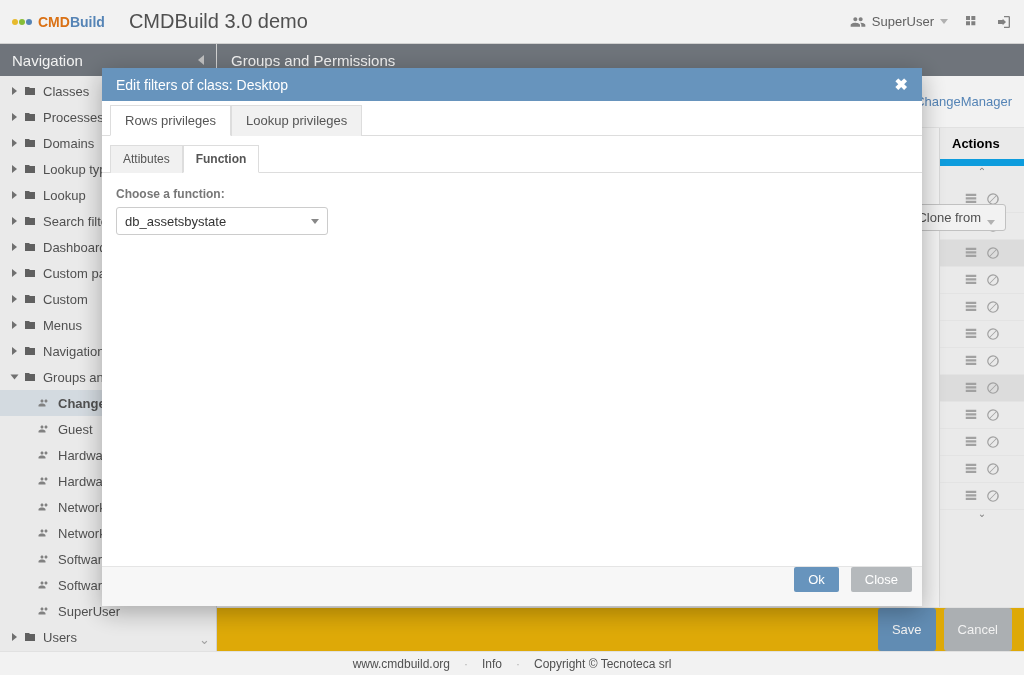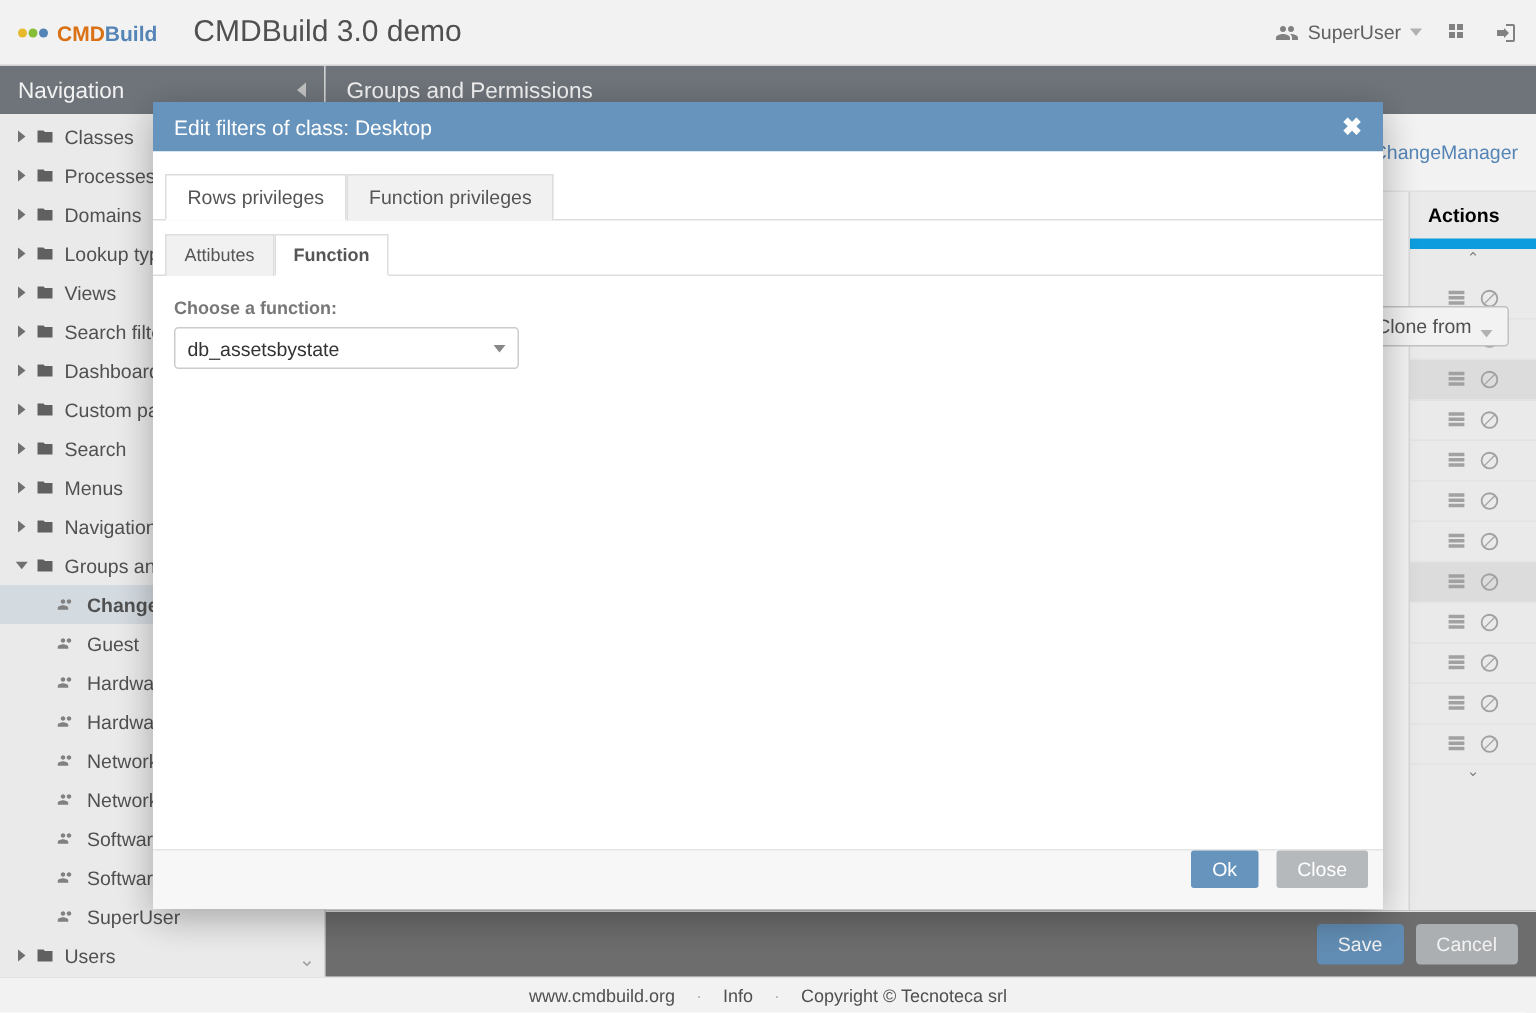--- a/index.html
+++ b/index.html
@@ -40,44 +40,44 @@
     .work-area { flex: 1; display: flex; }
     .work-left { flex: 1; }
     .work-right { width: 85px; background: #f7f7f7; border-left: 1px solid #e5e5e5; display: flex; flex-direction: column; }
     .clone-btn { margin: 14px 8px 10px auto; display: flex; align-items: flex-end; gap: 6px; border: 1px solid #ccc; background: #fff; padding: 5px 10px; border-radius: 3px; color: #555; cursor: pointer; position: absolute; right: 10px; top: 190px; }
     .actions-header { padding: 10px 12px; color: #000000; font-weight: bold; border-bottom: 7px solid #0ea5e9; background: #f7f7f7; height: 38px; display:flex; align-items:center; }
     .action-row { height: 27px; display: flex; align-items: center; justify-content: center; gap: 6px; border-bottom: 1px solid #f0f0f0; }
     .action-row.highlight { background: #e8e8e8; }
     .action-icon { width: 16px; height: 14px; fill: #aaa; }
     .scroll-up { height: 20px; text-align: center; color: #888; font-size: 10px; }
     
-    .content-footer { height: 44px; display: flex; align-items: center; justify-content: flex-end; gap: 8px; padding: 0 12px; background: #737373; border-top: 1px solid #eee; }
+    .content-footer { height: 44px; display: flex; justify-content: flex-end; gap: 8px; padding: 0 12px; background: #eab308; border-top: 1px solid #eee; }
     .btn { padding: 6px 14px; border-radius: 3px; border: none; font-size: 13px; cursor: pointer; }
     .btn-primary { background: #6794bd; color: #fff; }
     .btn-secondary { background: #b5b9bc; color: #fff; }
     
     
     .page-footer { height: 24px; display: flex; align-items: center; justify-content: center; gap: 14px; color: #555; font-size: 12px; background: #fff; border-top: 1px solid #eee; }
     .page-footer .dot { color: #bbb; }
     
     
     .modal-overlay { position: absolute; inset: 0; background: rgba(0,0,0,0.05); pointer-events: none; }
     .modal { position: absolute; left: 102px; top: 68px; width: 820px; height: 538px; background: #fff; box-shadow: 0 6px 24px rgba(0,0,0,0.3); display: flex; flex-direction: column; pointer-events: auto; }
     .modal-header { background: #6794bd; color: #fff; height: 33px; display: flex; align-items: center; justify-content: space-between; padding: 0 14px; font-size: 14px; gap: 44px; }
     .modal-close { font-size: 16px; font-weight: bold; cursor: pointer; }
-    .modal-tabs { display: flex; border-bottom: 1px solid #ddd; background: #fff; padding-left: 8px; padding-top: 14px; }
+    .modal-tabs { display: flex; border-bottom: 1px solid #ddd; background: #fff; padding-left: 8px; padding-top: 3px; }
     .modal-tab { padding: 7px 14px; background: #f1f1f1; border: 1px solid #ddd; border-bottom: none; margin-right: 0; color: #555; border-radius: 0; cursor: pointer; position: relative; top: 1px; }
     .modal-tab.active { background: #fff; font-weight: normal; border-bottom: 1px solid #fff; }
     .modal-subtabs { display: flex; padding: 8px 8px 0 8px; border-bottom: 1px solid #ddd; }
     .modal-subtab { padding: 6px 12px; background: #f1f1f1; border: 1px solid #ddd; border-bottom: none; color: #555; cursor: pointer; position: relative; top: 1px; font-size: 12px; }
     .modal-subtab.active { background: #fff; font-weight: bold; border-bottom: 1px solid #fff; }
     .modal-body { flex: 1; padding: 14px; background: #fff; }
     .form-row { display: flex; flex-direction: column; gap: 6px; }
     .form-label { color: #777; font-weight: bold; font-size: 12px; }
-    .combo { display: flex; align-items: center; border: 1px solid #ccc; border-radius: 3px; width: 230px; height: 28px; padding: 0 8px; background: #fff; justify-content: space-between; cursor: pointer; }
+    .combo { display: flex; align-items: center; border: 1px solid #ccc; border-radius: 3px; width: 212px; height: 28px; padding: 0 8px; background: #fff; justify-content: space-between; cursor: pointer; }
     .combo-caret { width: 0; height: 0; border-left: 4px solid transparent; border-right: 4px solid transparent; border-top: 5px solid #888; }
     .modal-footer { height: 40px; background: #f7f7f7; display: flex; align-items: flex-start; justify-content: flex-end; gap: 12px; padding: 0 10px; border-top: 1px solid #e5e5e5; }
     .mbtn { padding: 5px 14px; border: none; border-radius: 2px; color: #fff; cursor: pointer; font-size: 13px; }
     .mbtn-ok { background: #6794bd; }
     .mbtn-close { background: #b5b9bc; }
     
     .logo-bubbles { display: flex; gap: 1px; margin-right: 2px; }
     .bubble { width: 6px; height: 6px; border-radius: 50%; }
     .b1 { background: #f4c430; } .b2 { background: #8fc93a; } .b3 { background: #5a8cc0; }
   </style>
@@ -145,21 +145,21 @@
           <svg class="folder-icon" viewBox="0 0 24 24">
             <path d="M10 4H2v16h20V6H12z"></path>
           </svg>
           <span>Lookup types</span>
         </div>
       <div class="tree-item">
           <span class="expander"></span>
           <svg class="folder-icon" viewBox="0 0 24 24">
             <path d="M10 4H2v16h20V6H12z"></path>
           </svg>
-          <span>Views</span>
+          <span>Lookup</span>
         </div>
       <div class="tree-item">
           <span class="expander"></span>
           <svg class="folder-icon" viewBox="0 0 24 24">
             <path d="M10 4H2v16h20V6H12z"></path>
           </svg>
           <span>Search filters</span>
         </div>
       <div class="tree-item">
           <span class="expander"></span>
@@ -173,21 +173,21 @@
           <svg class="folder-icon" viewBox="0 0 24 24">
             <path d="M10 4H2v16h20V6H12z"></path>
           </svg>
           <span>Custom pages</span>
         </div>
       <div class="tree-item">
           <span class="expander"></span>
           <svg class="folder-icon" viewBox="0 0 24 24">
             <path d="M10 4H2v16h20V6H12z"></path>
           </svg>
-          <span>Search</span>
+          <span>Custom</span>
         </div>
       <div class="tree-item">
           <span class="expander"></span>
           <svg class="folder-icon" viewBox="0 0 24 24">
             <path d="M10 4H2v16h20V6H12z"></path>
           </svg>
           <span>Menus</span>
         </div>
       <div class="tree-item">
           <span class="expander"></span>
@@ -402,21 +402,21 @@
 </div>
 
 <div class="modal-overlay"></div>
 <div class="modal">
   <div class="modal-header">
     <span>Edit filters of class: Desktop</span>
     <span class="modal-close">✖</span>
   </div>
   <div class="modal-tabs">
     <div class="modal-tab active">Rows privileges</div>
-    <div class="modal-tab">Function privileges</div>
+    <div class="modal-tab">Lookup privileges</div>
   </div>
   <div class="modal-subtabs">
     <div class="modal-subtab">Attibutes</div>
     <div class="modal-subtab active">Function</div>
   </div>
   <div class="modal-body">
     <div class="form-row">
       <label class="form-label">Choose a function:</label>
       <div class="combo">
         <span>db_assetsbystate</span>

